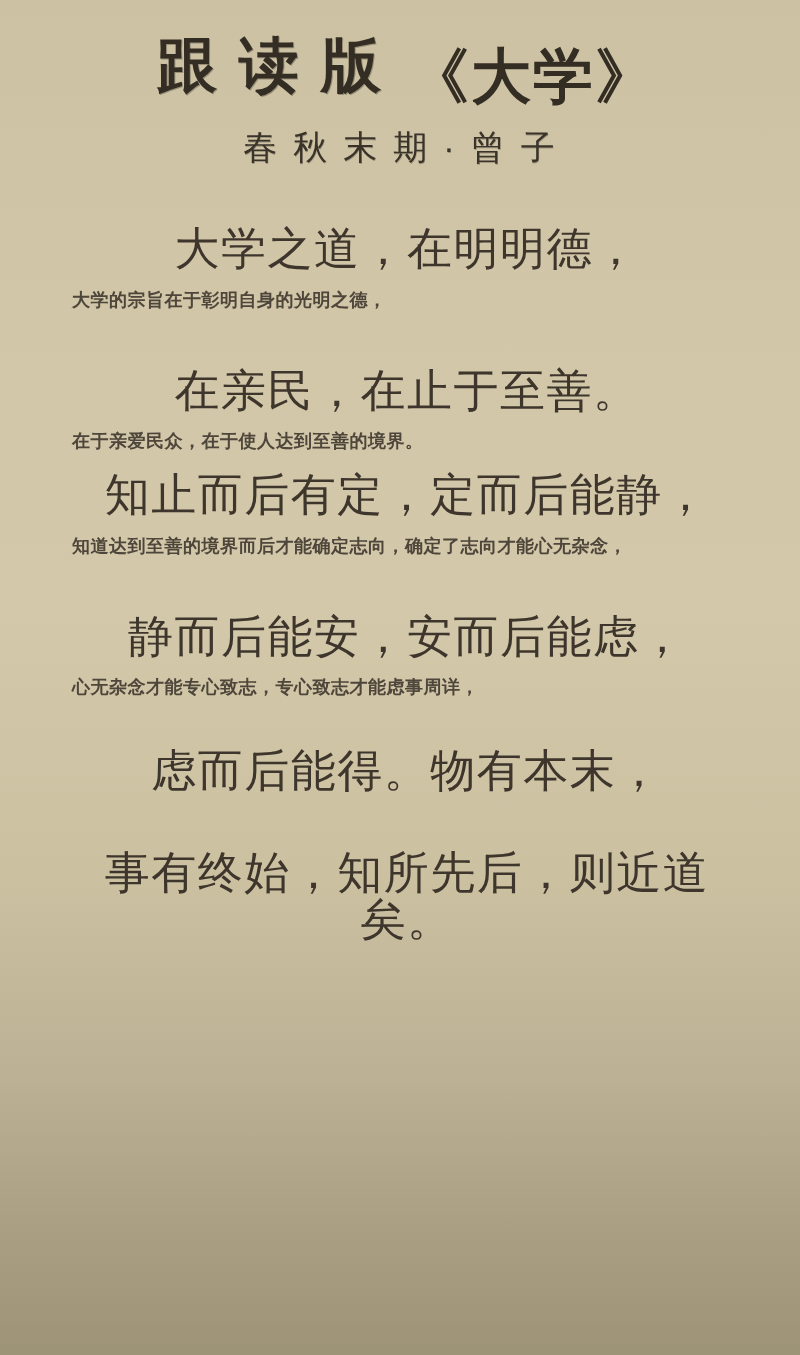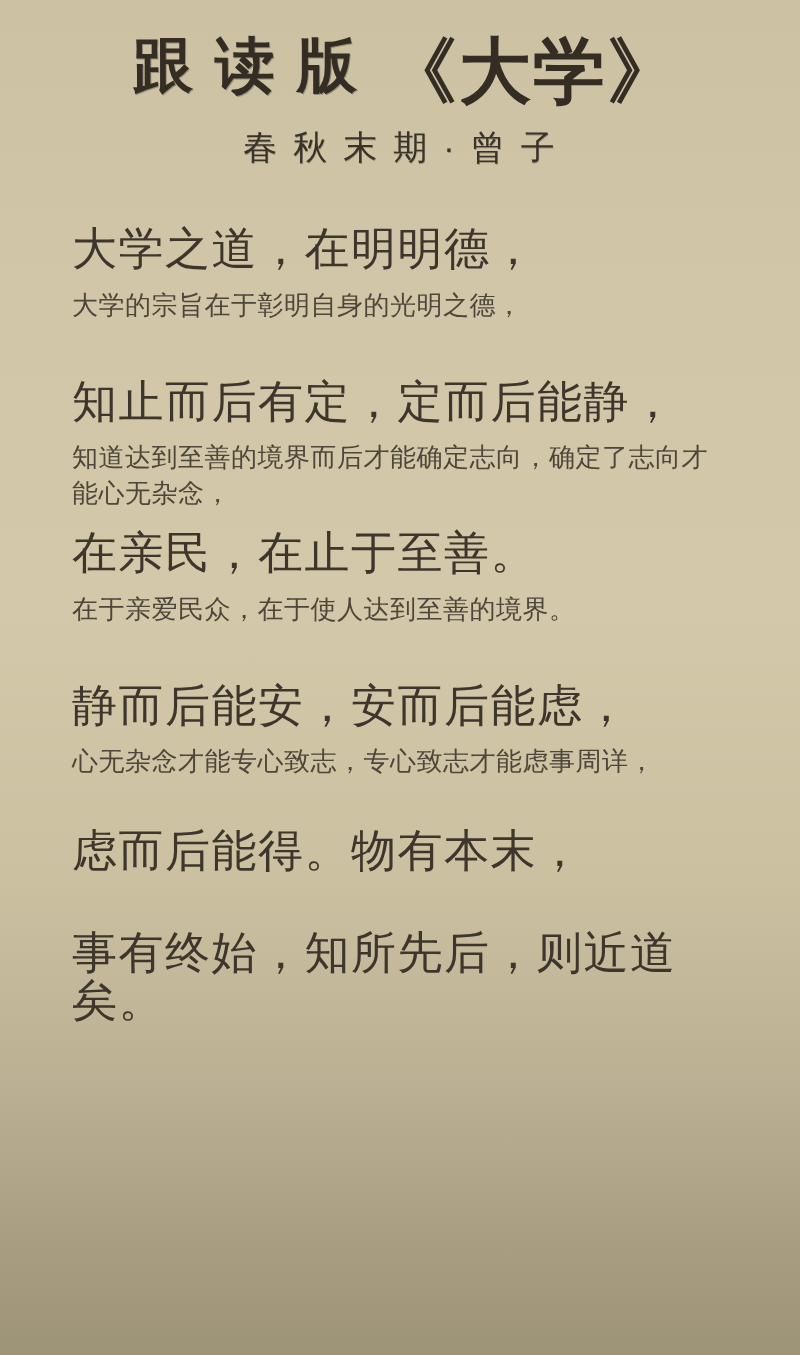--- a/index.html
+++ b/index.html
@@ -38,21 +38,21 @@
     white-space: nowrap;
   }
   .title-prefix {
     font-size: 60px;
     font-weight: 700;
     letter-spacing: 22px;
     margin-right: 6px;
     text-shadow: 1px 1px 0 rgba(52,45,36,0.35);
   }
   .title-book {
-    font-size: 72px;
+    font-size: 60px;
     font-weight: 600;
     letter-spacing: 2px;
     line-height: 1.0;
   }
   .subtitle {
     margin-top: 18px;
     font-size: 34px;
     font-weight: 400;
     letter-spacing: 16px;
     color: #3a332a;
@@ -66,25 +66,26 @@
   .section:nth-of-type(1) { margin-top: 62px; }
   .section:nth-of-type(4) { margin-top: 17px; }
   .section:nth-of-type(5) { }
   .section:nth-of-type(6) { margin-top: 47px; }
   .classical {
     font-size: 45px;
     font-weight: 400;
     color: #3e362c;
     letter-spacing: 1.5px;
     line-height: 1.06;
+    text-align: center;
   }
   .translation {
     margin-top: 15px;
-    font-size: 26px;
-    font-weight: 400;
+    font-size: 18px;
+    font-weight: 700;
     color: #4e463b;
     letter-spacing: 0.5px;
     line-height: 1.38;
     max-width: 660px;
   }
 </style>
 </head>
 <body>
 
 <div class="page">
@@ -96,27 +97,27 @@
     </div>
     <div class="subtitle">春秋末期·曾子</div>
   </div>
 
   <div class="section">
     <div class="classical">大学之道，在明明德，</div>
     <div class="translation">大学的宗旨在于彰明自身的光明之德，</div>
   </div>
 
   <div class="section">
-    <div class="classical">知止而后有定，定而后能静，</div>
-    <div class="translation">知道达到至善的境界而后才能确定志向，确定了志向才能心无杂念，</div>
+    <div class="classical">在亲民，在止于至善。</div>
+    <div class="translation">在于亲爱民众，在于使人达到至善的境界。</div>
   </div>
 
   <div class="section">
-    <div class="classical">在亲民，在止于至善。</div>
-    <div class="translation">在于亲爱民众，在于使人达到至善的境界。</div>
+    <div class="classical">知止而后有定，定而后能静，</div>
+    <div class="translation">知道达到至善的境界而后才能确定志向，确定了志向才能心无杂念，</div>
   </div>
 
   <div class="section">
     <div class="classical">静而后能安，安而后能虑，</div>
     <div class="translation">心无杂念才能专心致志，专心致志才能虑事周详，</div>
   </div>
 
   <div class="section">
     <div class="classical">虑而后能得。物有本末，</div>
   </div>

